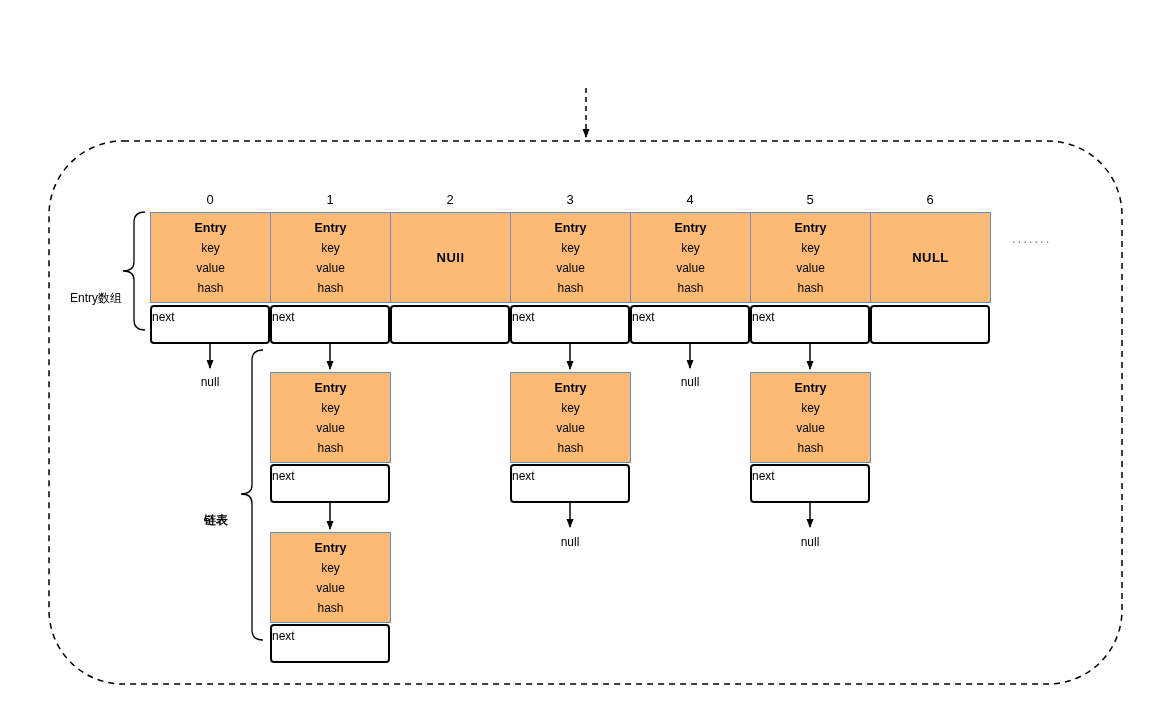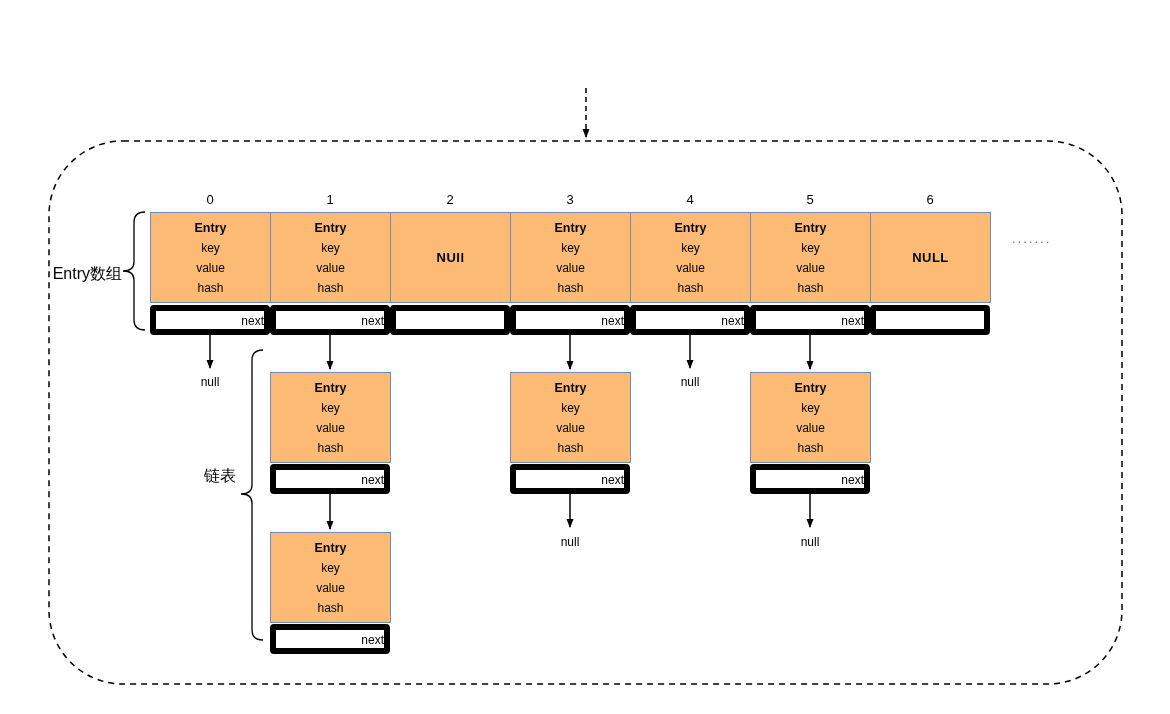--- a/index.html
+++ b/index.html
@@ -19,27 +19,27 @@
   .entry-cell{
     width:121px;height:91px;background:#fdba74;border:1px solid #6c8ebf;
     box-sizing:border-box;display:flex;flex-direction:column;
     align-items:center;justify-content:center;font-size:12px;line-height:20px;
   }
   .entry-cell .title{font-weight:bold;font-size:12.5px;}
   .null-cell{justify-content:center;}
   .null-cell .title{font-size:13px;letter-spacing:.5px;}
   
   .next-cell{
-    width:120px;height:30px;background:#ffffff;border:6px solid #000000;
-    border-radius:4px;box-sizing:border-box;text-align:right;
+    width:120px;height:39px;background:#ffffff;border:2px solid #000000;
+    border-radius:4px;box-sizing:border-box;text-align:left;
     font-size:12px;line-height:21px;
   }
   .idx-label{width:120px;text-align:center;font-size:13px;}
   .null-label{width:44px;text-align:center;font-size:12px;}
-  .brace-label{font-size:16px;}
+  .brace-label{font-size:12px;margin-top:26px;}
   .brace-label.right{text-align:right;}
   .dots{font-size:13px;color:#777;letter-spacing:2px;}
   .watermark{
     font-size:18px;color:#bdbdbd;letter-spacing:1px;white-space:nowrap;
   }
   svg.overlay{position:absolute;left:0;top:0;pointer-events:none;}
 </style>
 </head>
 <body>
 
@@ -121,21 +121,21 @@
   <div class="abs next-cell" style="left:270px;top:305px;">next</div>
   <div class="abs next-cell" style="left:390px;top:305px;"></div>
   <div class="abs next-cell" style="left:510px;top:305px;">next</div>
   <div class="abs next-cell" style="left:630px;top:305px;">next</div>
   <div class="abs next-cell" style="left:750px;top:305px;">next</div>
   <div class="abs next-cell" style="left:870px;top:305px;"></div>
 
   <div class="abs dots" style="left:1012px;top:231px;">.......</div>
 
   <div class="abs brace-label right" style="left:40px;top:264px;width:82px;">Entry数组</div>
-  <div class="abs brace-label" style="left:204px;top:466px;">链表</div>
+  <div class="abs brace-label" style="left:204px;top:486px;font-weight:bold;">链表</div>
 
   <div class="abs entry-cell" style="left:270px;top:372px;">
     <span class="title">Entry</span>
     <span>key</span>
     <span>value</span>
     <span>hash</span>
   </div>
   <div class="abs next-cell" style="left:270px;top:464px;">next</div>
 
   <div class="abs entry-cell" style="left:270px;top:532px;">

